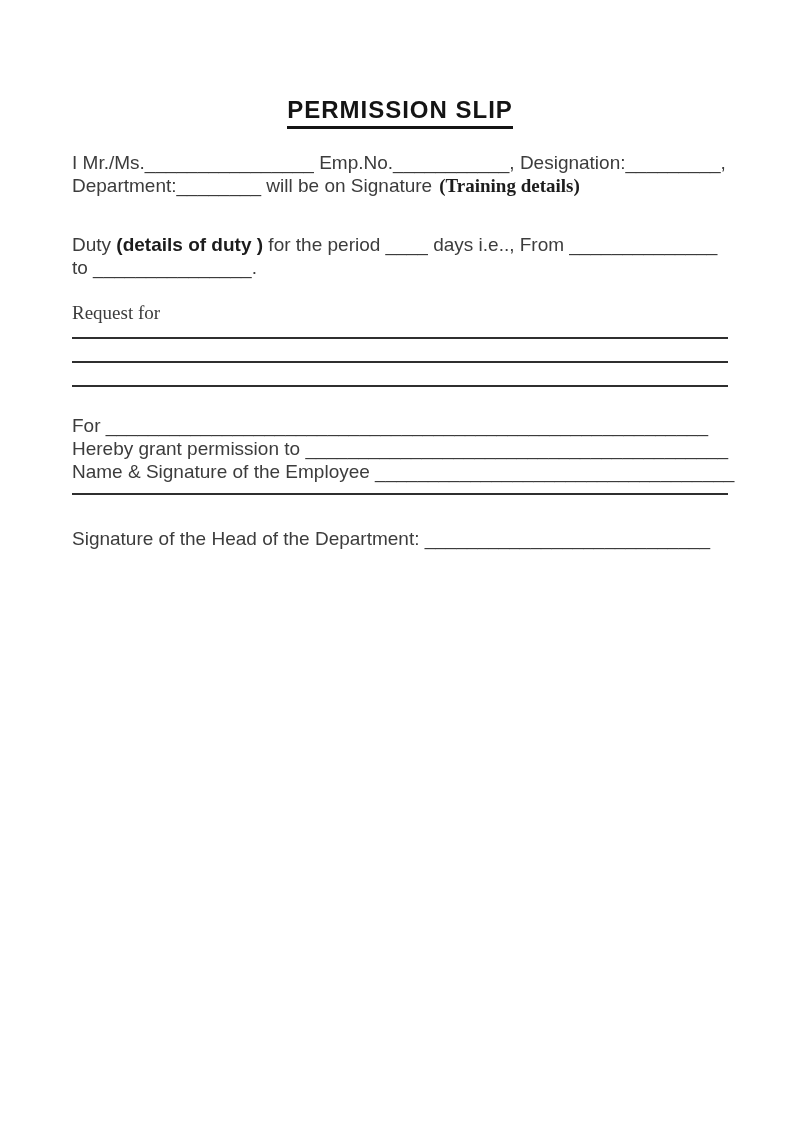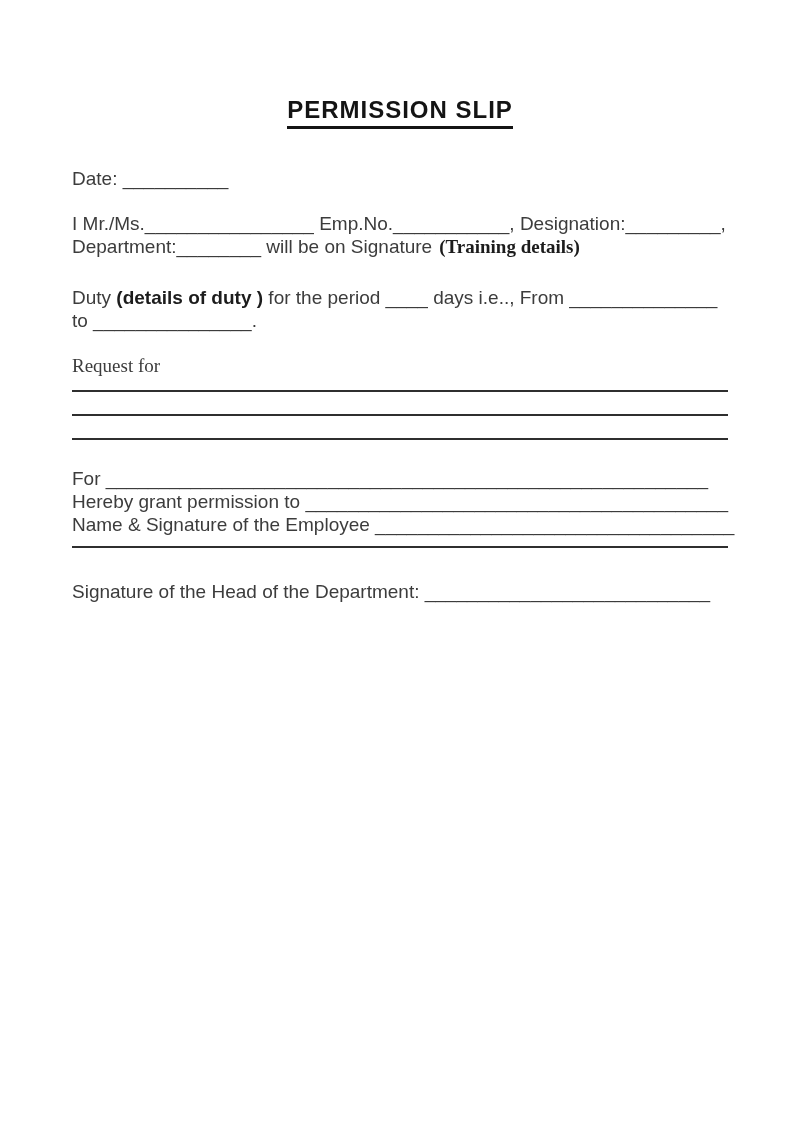--- a/index.html
+++ b/index.html
@@ -34,21 +34,21 @@
     letter-spacing: 1px;
     color: #141414;
     border-bottom: 3px solid #141414;
     padding-bottom: 2px;
   }
   .line {
     white-space: nowrap;
   }
   .date-line     { margin-top: 38px; }
   .intro-block   { margin-top: 22px; }
-  .duty-block    { margin-top: 28px; }
+  .duty-block    { margin-top: 36px; }
   .request-label { margin-top: 22px; font-family: Liberation Serif, serif; }
   .grant-block   { margin-top: 27px; }
   .employee-line { }
   .approval-block{ margin-top: 32px; }
   .bold-seg {
     font-weight: bold;
     color: #1c1c1c;
     margin-left: 7px;
     font-family: Liberation Serif, serif;
   }
@@ -66,21 +66,20 @@
 </head>
 <body>
 
 <div class="page">
   <div class="title-wrap">
     <span class="doc-title">PERMISSION SLIP</span>
   </div>
 
   <div class="content">
 
-    <div class="line date-line">Date: __________</div>
 
     <div class="intro-block">
       <div class="line">I Mr./Ms.________________ Emp.No.___________, Designation:_________,</div>
       <div class="line"><span>Department:________ will be on Signature</span><span class="bold-seg">(Training details)</span></div>
     </div>
 
     <div class="duty-block">
       <div class="line"><span>Duty </span><span class="bold-inline">(details of duty )</span><span> for the period ____ days i.e.., From ______________</span></div>
       <div class="line">to _______________.</div>
     </div>

